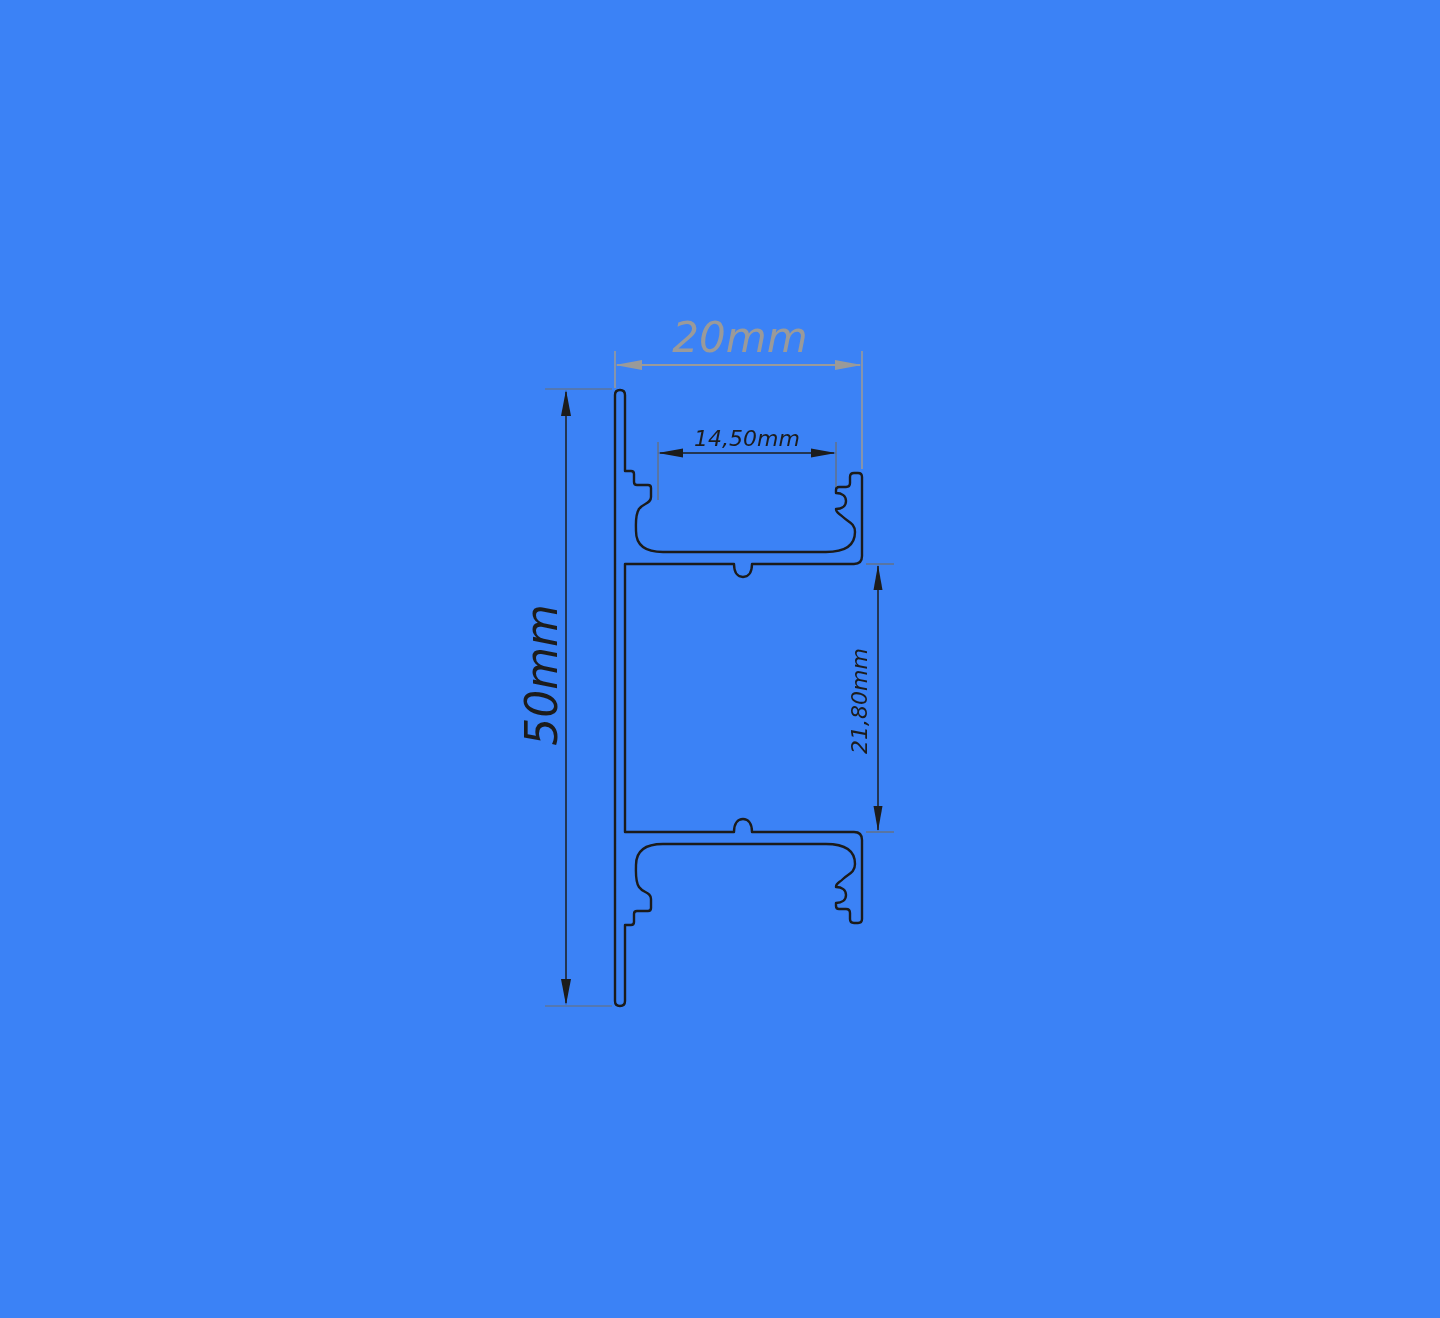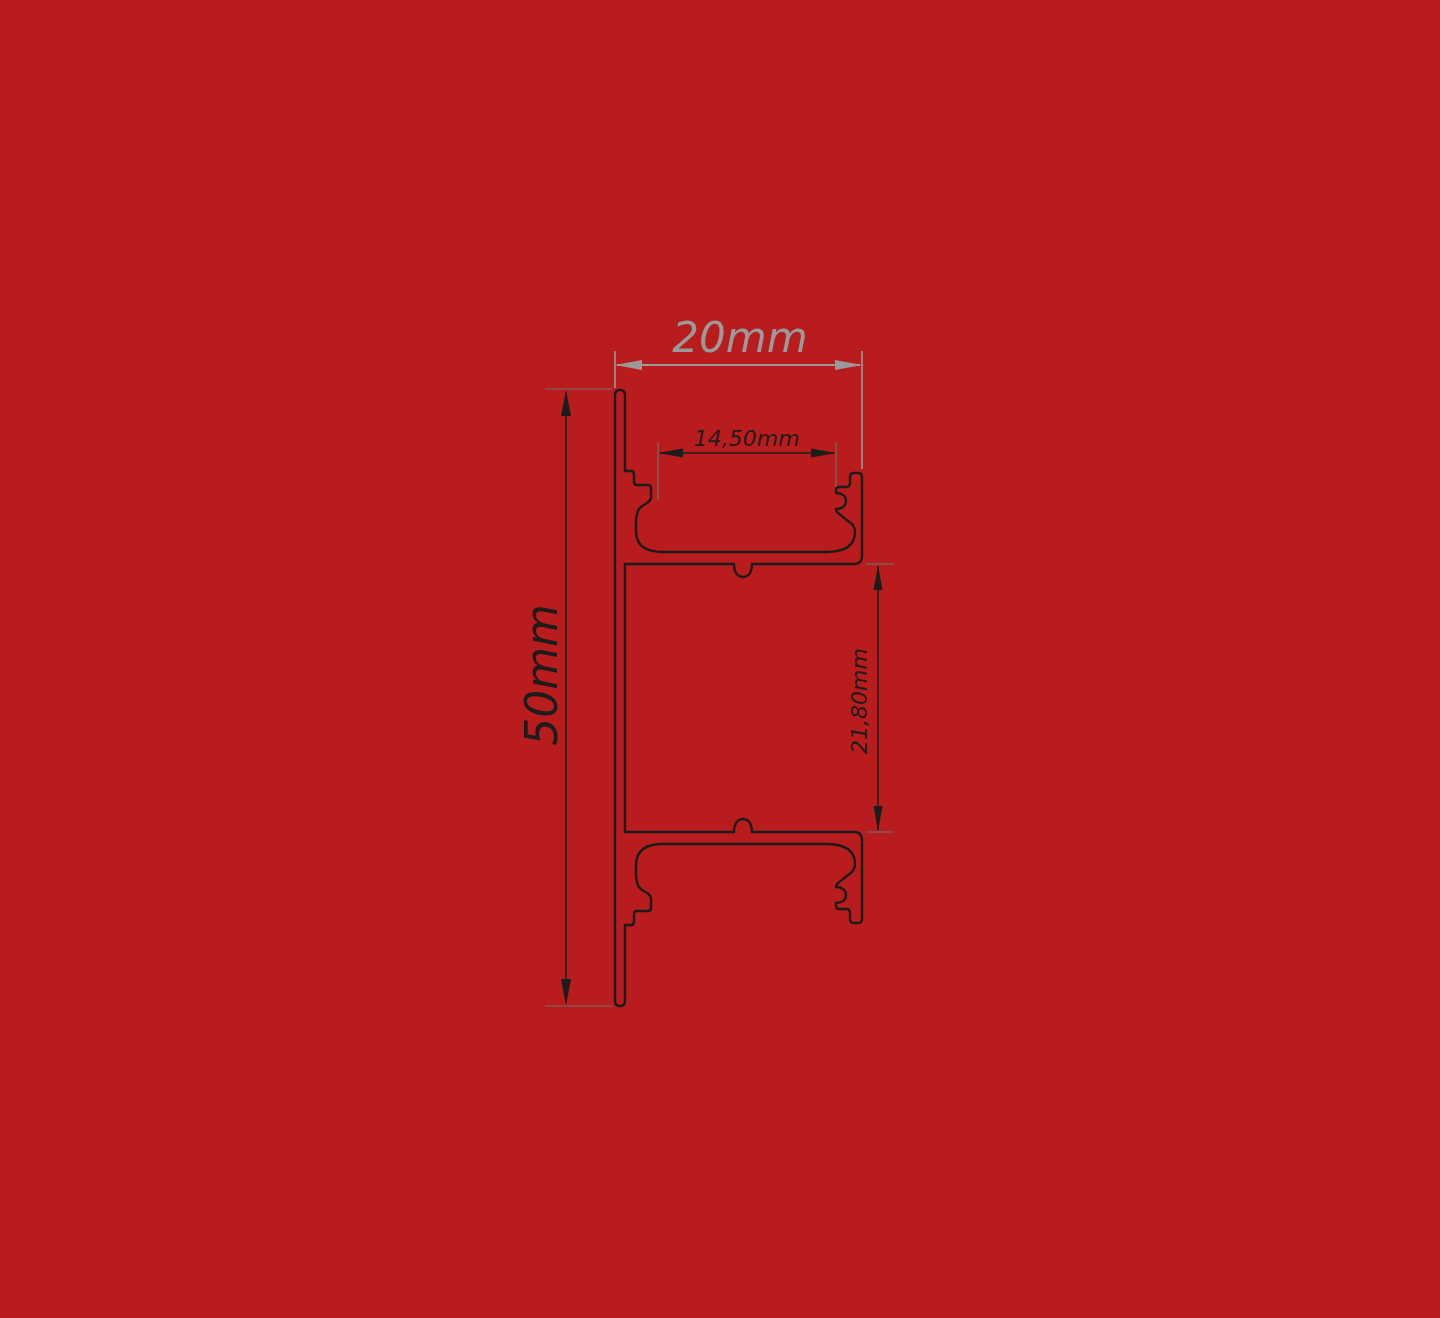--- a/index.html
+++ b/index.html
@@ -4,21 +4,21 @@
 <style>
   html, body {
     margin: 0;
     padding: 0;
     background: #ffffff;
   }
   .canvas {
     position: relative;
     width: 1440px;
     height: 1318px;
-    background: #b91c1c;
+    background: #3b82f6;
     overflow: hidden;
   }
   svg { display: block; }
 
   
   .outline {
     fill: none;
     stroke: #1b1b1b;
     stroke-width: 2.4;
     stroke-linejoin: round;

